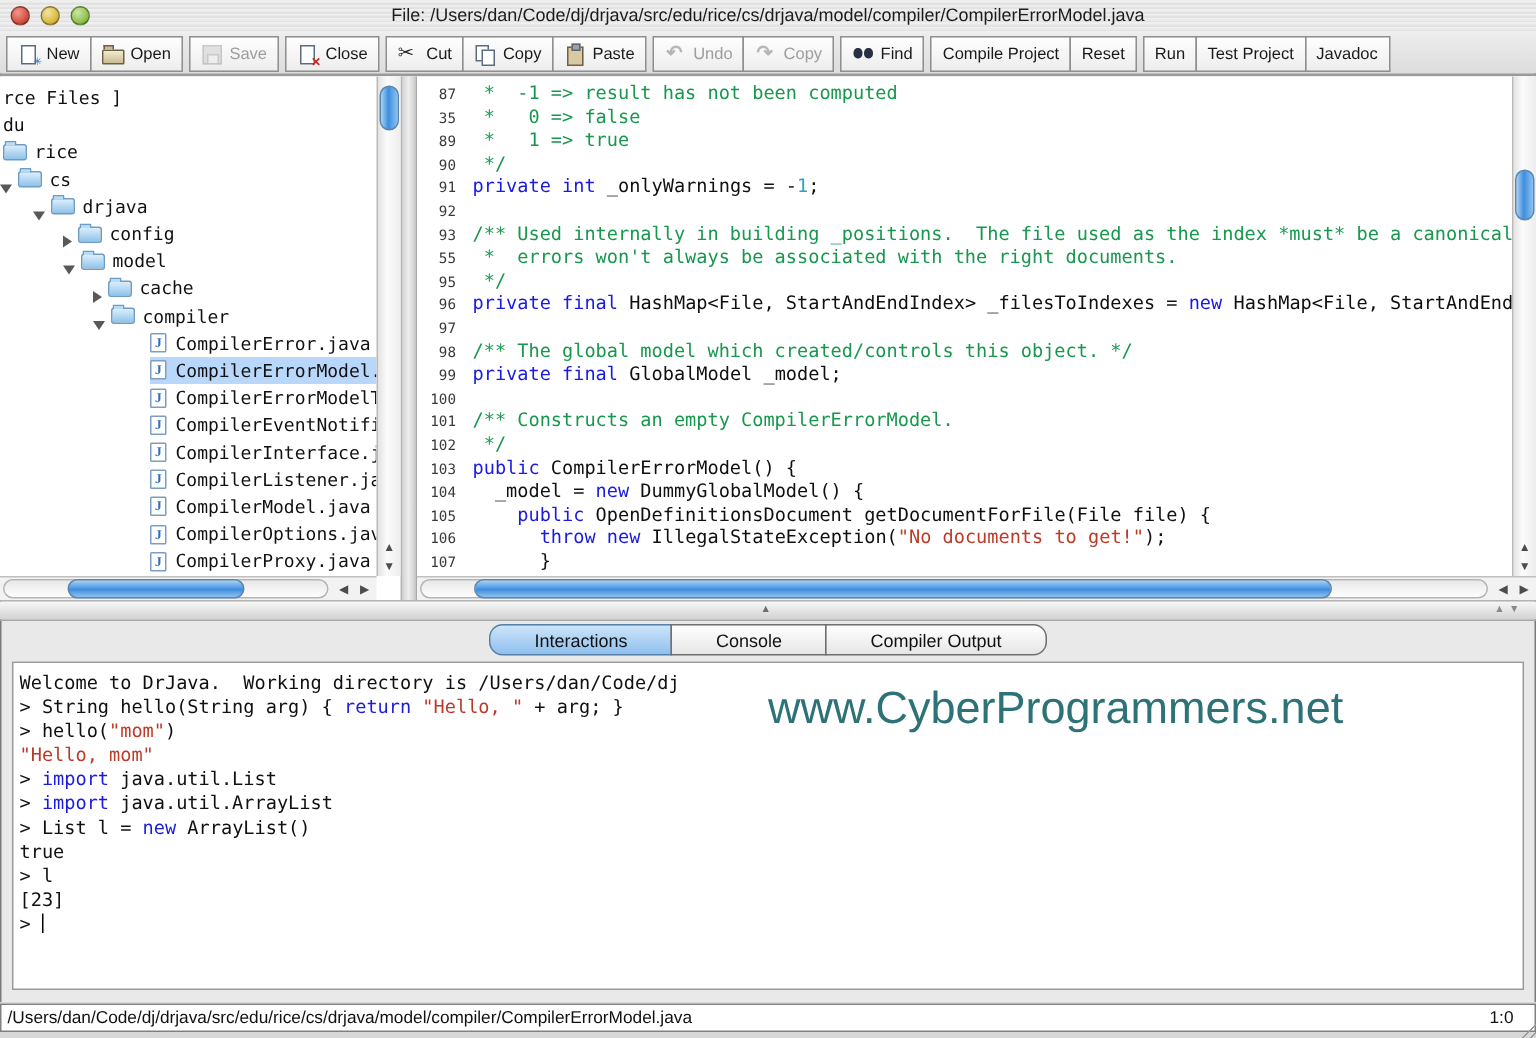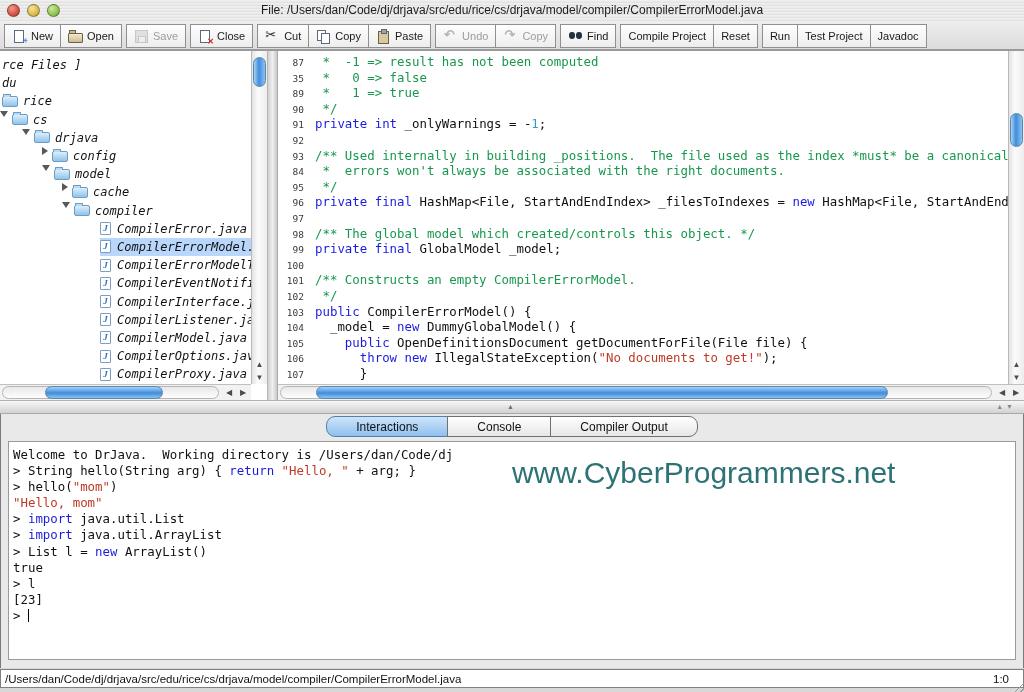--- a/index.html
+++ b/index.html
@@ -49,21 +49,21 @@
   .ico-undo-arrow::before{content:"↶";position:absolute;left:1px;top:-2px;font-size:13px;font-weight:bold;color:#555;}
   .ico-redo-arrow::before{content:"↷";position:absolute;left:1px;top:-2px;font-size:13px;font-weight:bold;color:#555;}
   .ico-find-binoculars::before{content:"";position:absolute;left:1px;top:3px;width:6px;height:7px;border-radius:45%;background:#273043;}
   .ico-find-binoculars::after{content:"";position:absolute;left:8px;top:3px;width:6px;height:7px;border-radius:45%;background:#273043;}
 
   
   .main{position:absolute;left:0;top:51px;width:1024px;height:349px;background:#fff;}
   .tree-panel{position:absolute;left:0;top:0;width:268px;height:349px;background:#fff;border-right:1px solid #b5b5b5;box-sizing:border-box;}
   .tree-rows{position:absolute;left:0;top:0;right:16px;bottom:16px;overflow:hidden;padding-top:5px;
     font-family:"DejaVu Sans Mono",monospace;font-size:12px;}
-  .tree-row{height:18.2px;display:flex;align-items:flex-start;white-space:nowrap;font-style:italic;}
+  .tree-row{height:18.2px;display:flex;align-items:flex-end;white-space:nowrap;}
   .tree-indent{display:inline-block;flex:none;height:1px;}
   .tri{width:0;height:0;display:inline-block;flex:none;margin-right:4px;}
   .tri.down{border-left:4.5px solid transparent;border-right:4.5px solid transparent;border-top:6px solid #585858;}
   .tri.right{border-top:4.5px solid transparent;border-bottom:4.5px solid transparent;border-left:6px solid #585858;}
   .row-fill{display:flex;align-items:center;flex:1;height:100%;min-width:0;}
   .row-fill.sel{background:var(--selection);}
   .ico-folder{width:16px;height:11px;display:inline-block;flex:none;position:relative;margin-right:5px;
     background:linear-gradient(#dceefb,#8fc3e9);border:1px solid #6e9cc4;border-radius:2px;box-sizing:border-box;}
   .ico-folder::before{content:"";position:absolute;left:0px;top:-3px;width:6px;height:2px;background:#b8dcf4;border:1px solid #6e9cc4;border-bottom:none;border-radius:1px 1px 0 0;}
   .ico-jfile{width:11px;height:13px;display:inline-block;flex:none;position:relative;margin-right:6px;
@@ -386,21 +386,21 @@
 
     <div class="editor">
       <div class="code-lines" id="codeLines">
           <div class="code-line"><span class="lnum">87</span><span class="sg-c"> *  -1 =&gt; result has not been computed</span></div>
           <div class="code-line"><span class="lnum">35</span><span class="sg-c"> *   0 =&gt; false</span></div>
           <div class="code-line"><span class="lnum">89</span><span class="sg-c"> *   1 =&gt; true</span></div>
           <div class="code-line"><span class="lnum">90</span><span class="sg-c"> */</span></div>
           <div class="code-line"><span class="lnum">91</span><span class="sg-k">private</span><span class="sg-p"> </span><span class="sg-k">int</span><span class="sg-p"> _onlyWarnings = -</span><span class="sg-n">1</span><span class="sg-p">;</span></div>
           <div class="code-line"><span class="lnum">92</span></div>
           <div class="code-line"><span class="lnum">93</span><span class="sg-c">/** Used internally in building _positions.  The file used as the index *must* be a canonical file</span></div>
-          <div class="code-line"><span class="lnum">84</span><span class="sg-c"> *  errors won't always be associated with the right documents.</span></div>
+          <div class="code-line"><span class="lnum">55</span><span class="sg-c"> *  errors won't always be associated with the right documents.</span></div>
           <div class="code-line"><span class="lnum">95</span><span class="sg-c"> */</span></div>
           <div class="code-line"><span class="lnum">96</span><span class="sg-k">private</span><span class="sg-p"> </span><span class="sg-k">final</span><span class="sg-p"> HashMap&lt;File, StartAndEndIndex&gt; _filesToIndexes = </span><span class="sg-k">new</span><span class="sg-p"> HashMap&lt;File, StartAndEndIndex</span></div>
           <div class="code-line"><span class="lnum">97</span></div>
           <div class="code-line"><span class="lnum">98</span><span class="sg-c">/** The global model which created/controls this object. */</span></div>
           <div class="code-line"><span class="lnum">99</span><span class="sg-k">private</span><span class="sg-p"> </span><span class="sg-k">final</span><span class="sg-p"> GlobalModel _model;</span></div>
           <div class="code-line"><span class="lnum">100</span></div>
           <div class="code-line"><span class="lnum">101</span><span class="sg-c">/** Constructs an empty CompilerErrorModel.</span></div>
           <div class="code-line"><span class="lnum">102</span><span class="sg-c"> */</span></div>
           <div class="code-line"><span class="lnum">103</span><span class="sg-k">public</span><span class="sg-p"> CompilerErrorModel() {</span></div>
           <div class="code-line"><span class="lnum">104</span><span class="sg-p">  _model = </span><span class="sg-k">new</span><span class="sg-p"> DummyGlobalModel() {</span></div>

